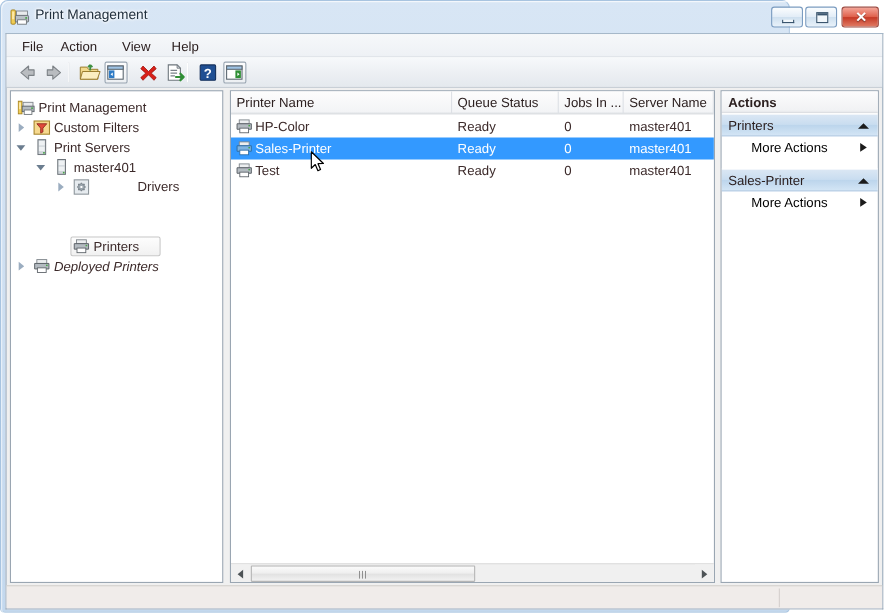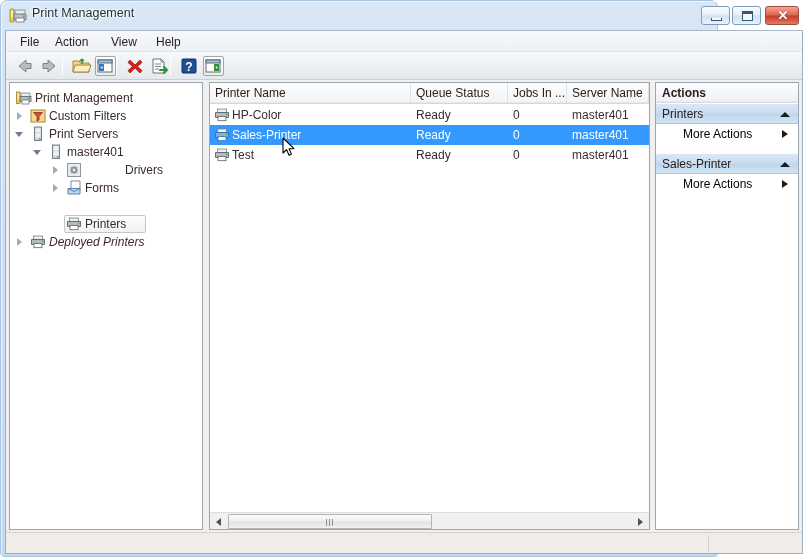--- a/index.html
+++ b/index.html
@@ -410,29 +410,20 @@
             <span class="tree-label" style="left: 57px;">master401</span>
           </div>
           <div class="tree-row" style="top: 78px; left: 0px; width: 192px;">
             <span class="exp-closed" style="left: 43px;"></span>
             <svg viewBox="0 0 16 16" width="16" height="16" style="position: absolute; left: 56px; top: 1px;">
               <rect x="1.5" y="1.5" width="13" height="13" fill="#e6ebef" stroke="#8e969c" stroke-width="1"></rect>
               <path d="M8 4.2 L9 5.6 L10.7 5.3 L10.4 7 L11.8 8 L10.4 9 L10.7 10.7 L9 10.4 L8 11.8 L7 10.4 L5.3 10.7 L5.6 9 L4.2 8 L5.6 7 L5.3 5.3 L7 5.6 Z" fill="#9aa5ad" stroke="#6b747b" stroke-width="0.7"></path>
               <rect x="7.1" y="7.1" width="1.8" height="1.8" fill="#ffffff"></rect>
             </svg>
             <span class="tree-label" style="left: 75px; margin-left: 40px;">Drivers</span>
-          </div>
-          <div class="tree-row" style="top: 96px; left: 0px; width: 192px;">
-            <span class="exp-closed" style="left: 43px;"></span>
-            <svg viewBox="0 0 16 16" width="16" height="16" style="position: absolute; left: 56px; top: 1px;">
-              <rect x="5" y="1" width="9" height="9" fill="#ffffff" stroke="#7b8288" stroke-width="0.9"></rect>
-              <path d="M2 8.5 L14 8.5 L14 14 L2 14 Z" fill="#b9d7ef" stroke="#4f7ca8" stroke-width="0.9"></path>
-              <path d="M2 8.5 L8 11.5 L14 8.5" fill="none" stroke="#4f7ca8" stroke-width="0.9"></path>
-            </svg>
-            <span class="tree-label" style="left: 75px;">Forms</span>
           </div>
           <div class="tree-row" style="top: 132px; left: 0px; width: 192px;">
             <div class="focusbox" style="left: 54px; width: 82px; top: 0px;"></div>
             <svg viewBox="0 0 16 16" width="16" height="16" style="position: absolute; left: 56px; top: 1px;">
               <rect x="3.5" y="2" width="9" height="3.5" fill="#eceef0" stroke="#7b8288" stroke-width="0.8"></rect>
               <path d="M1.5 5.5 L14.5 5.5 L14.5 10.5 L1.5 10.5 Z" fill="#b4bbc1" stroke="#5d6369" stroke-width="0.9"></path>
               <rect x="4" y="9.5" width="8" height="4.2" fill="#ffffff" stroke="#5d6369" stroke-width="0.8"></rect>
               <rect x="11.8" y="6.6" width="1.5" height="1.3" fill="#4aa54a"></rect>
             </svg>
             <span class="tree-label" style="left: 75px;">Printers</span>

